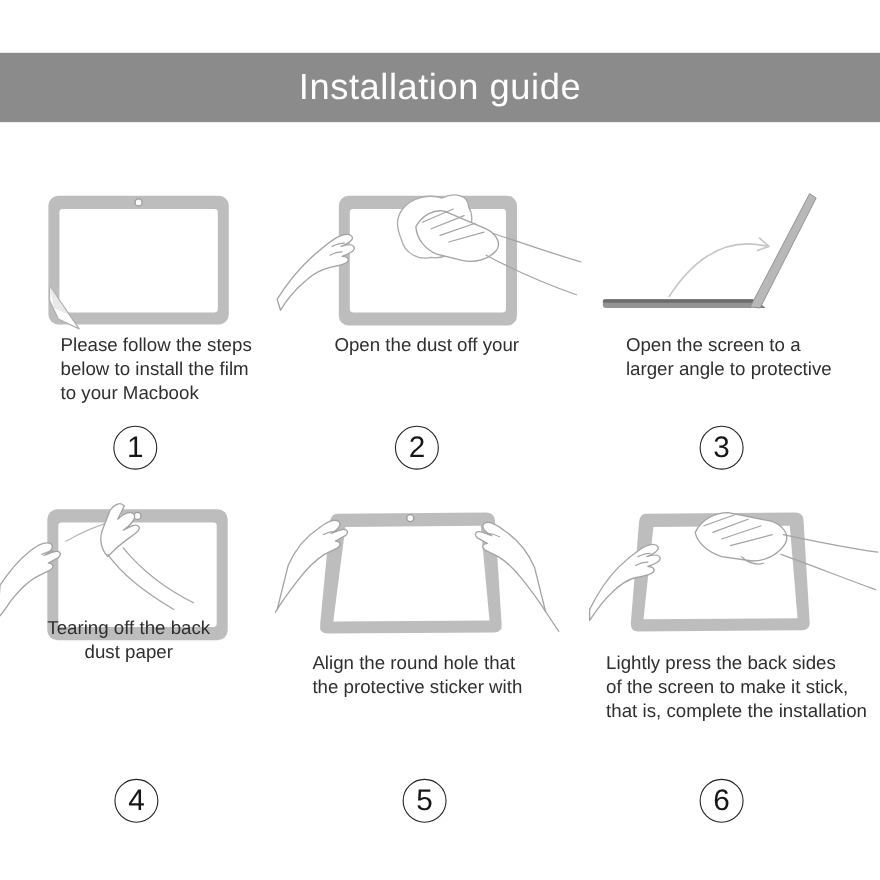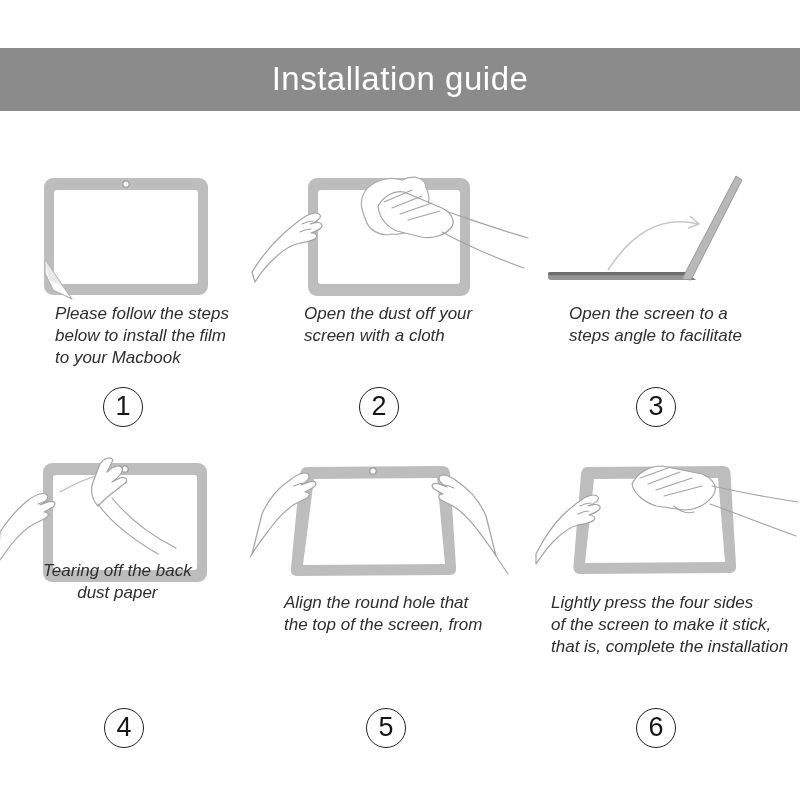--- a/index.html
+++ b/index.html
@@ -6,21 +6,21 @@
   body{
     width:800px;height:800px;position:relative;background:#ffffff;
     font-family:"Liberation Sans",sans-serif;overflow:hidden;
   }
   .banner{
     position:absolute;left:0;top:48px;width:800px;height:63px;
     background:#8b8b8b;color:#ffffff;text-align:center;line-height:62px;
     font-size:33px;letter-spacing:0.5px;
   }
   .ill{position:absolute;}
-  .txt{position:absolute;color:#2e2e2e;font-size:17px;line-height:22px;white-space:nowrap;font-style:italic;}
+  .txt{position:absolute;color:#2e2e2e;font-size:17px;line-height:22px;white-space:nowrap;}
   .num{
     position:absolute;width:38px;height:38px;border:1.6px solid #222;border-radius:50%;
     color:#161616;font-size:27px;line-height:37px;text-align:center;background:#fff;
   }
   
   #ill1{left:20px;top:158px;}   #txt1{left:55px;top:303px;}  #num1{left:103px;top:387px;}
   #ill2{left:250px;top:150px;}  #txt2{left:304px;top:303px;} #num2{left:359px;top:387px;}
   #ill3{left:520px;top:162px;}  #txt3{left:569px;top:303px;} #num3{left:636px;top:387px;}
   #ill4{left:0px;top:436px;}    #txt4{left:43px;top:560px;text-align:center;}  #num4{left:104px;top:708px;}
   #ill5{left:250px;top:436px;}  #txt5{left:284px;top:592px;} #num5{left:366px;top:708px;}
@@ -62,37 +62,36 @@
     <path class="hand" d="M 2,122 C 12,106 22,94 33,84 C 41,77 49,70 56,66 C 62,63 68,62 70,65 C 72,68 66,72 60,74 C 66,72 71,72 72,75 C 73,78 67,81 61,83 C 65,83 68,85 66,88 C 63,91 56,92 50,93 C 42,95 34,99 27,106 C 19,113 11,122 5,132 Z"></path>
     <path class="lines" d="M 52,74 C 56,72 60,71 63,71 M 50,82 C 54,80 58,79 61,79"></path>
     <path class="hand" style="stroke:#ababab" d="M 116,40 C 124,30 140,26 152,30 C 164,24 176,28 176,38 C 182,48 178,62 170,70 C 164,80 152,86 142,84 C 130,87 118,80 115,68 C 110,56 110,48 116,40 Z"></path>
     <path class="hand" d="M 128,56 C 134,46 144,40 154,42 L 192,58 C 202,63 206,72 201,78 C 194,86 182,89 171,87 L 147,81 C 137,77 129,68 128,56 Z"></path>
     <path class="lines" d="M 134,52 L 162,40 M 142,58 L 172,46 M 150,64 L 182,53 M 158,70 L 190,61"></path>
     <path class="lines" d="M 198,62 C 222,70 250,80 278,88 M 192,82 C 218,96 246,108 274,118"></path>
   </svg>
 </div>
 <div class="txt" id="txt2">
   <div>Open the dust off your</div>
-  <div>screen with a cloth</div>
 </div>
 <div class="num" id="num2">2</div>
 
 <div class="ill" id="ill3">
   <svg width="250" height="140" viewBox="0 0 250 140">
     <rect x="28" y="110" width="138" height="8" rx="3" fill="#949494"></rect>
     <rect x="28" y="110" width="138" height="3.2" rx="1.6" fill="#6d6d6d"></rect>
     <polygon points="166,110 176,118 166,118" fill="#7a7a7a"></polygon>
     <polygon points="162,117 216,14 222,18 171,118" fill="#b8b8b8" stroke="#8c8c8c" stroke-width="0.8"></polygon>
     <path d="M 88,108 C 115,66 145,54 178,62" fill="none" stroke="#c6c6c6" stroke-width="1.5"></path>
     <path d="M 170,54 L 179,62 L 168,66" fill="none" stroke="#c6c6c6" stroke-width="1.5" stroke-linejoin="round"></path>
   </svg>
 </div>
 <div class="txt" id="txt3">
   <div>Open the screen to a</div>
-  <div>steps angle to facilitate</div>
+  <div>larger angle to protective</div>
 </div>
 <div class="num" id="num3">3</div>
 
 <div class="ill" id="ill4">
   <svg width="240" height="155" viewBox="0 0 240 155">
     <rect class="bezel" x="43" y="27" width="164" height="119" rx="9"></rect>
     <rect class="inner" x="53" y="39" width="144" height="95" rx="3"></rect>
     <circle class="cam" cx="125" cy="33" r="3.2"></circle>
     <path class="lines" style="stroke:#b5b5b5" d="M 60,56 C 74,48 88,42 102,38"></path>
     <path d="M 98,40 L 110,30 L 114,38 Z" fill="#f2f2f2" stroke="#b5b5b5" stroke-width="1"></path>
@@ -115,35 +114,35 @@
     <circle class="cam" cx="123" cy="35" r="3.2"></circle>
     <path class="hand" d="M 12,78 C 18,64 28,52 40,44 C 46,39 54,35 58,38 C 61,41 57,46 51,49 L 59,46 C 65,44 68,47 64,51 L 55,56 C 59,56 61,59 57,62 L 45,68 C 37,73 29,81 22,90 C 16,98 8,108 2,118 Z"></path>
     <path class="lines" d="M 44,50 C 48,48 52,47 55,47"></path>
     <path class="hand" d="M 236,80 C 230,66 220,54 208,46 C 202,41 194,37 190,40 C 187,43 191,48 197,51 L 189,48 C 183,46 180,49 184,53 L 193,58 C 189,58 187,61 191,64 L 203,70 C 211,75 219,83 226,92 C 232,100 240,110 246,120 Z"></path>
     <path class="lines" d="M 204,52 C 200,50 196,49 193,49"></path>
     <path class="lines" d="M 2,118 C -2,124 -6,130 -10,136 M 246,120 C 250,126 254,132 258,138"></path>
   </svg>
 </div>
 <div class="txt" id="txt5">
   <div>Align the round hole that</div>
-  <div>the top of the screen, from</div>
+  <div>the protective sticker with</div>
 </div>
 <div class="num" id="num5">5</div>
 
 <div class="ill" id="ill6">
   <svg width="270" height="155" viewBox="0 0 270 155">
     <path class="bezel" d="M 57,31 L 193,30 Q 200,30 200.5,37 L 206,129 Q 207,137 199,137 L 50,138 Q 43,138 43.5,130 L 51,38 Q 52,31 57,31 Z"></path>
     <polygon class="inner" points="64,43 188,42 195,126 55,127"></polygon>
     <circle class="cam" cx="125" cy="35" r="3.2"></circle>
     <path class="hand" d="M 6,118 C 14,102 22,90 32,80 C 40,72 48,66 54,62 C 60,59 66,58 68,61 C 70,64 64,68 58,70 C 64,68 69,68 70,71 C 71,74 65,77 59,79 C 63,79 66,81 64,84 C 61,87 54,88 48,89 C 40,91 33,96 26,103 C 18,110 12,119 6,128 Z"></path>
     <path class="lines" d="M 50,70 C 54,68 58,67 61,67 M 48,78 C 52,76 56,75 59,75"></path>
     <path class="hand" d="M 102,48 C 108,36 120,30 132,30 L 172,38 C 182,42 188,50 184,58 C 178,68 166,74 154,74 L 126,70 C 114,66 104,58 102,48 Z"></path>
     <path class="lines" d="M 110,42 L 138,32 M 118,48 L 150,36 M 126,54 L 162,42 M 134,60 L 172,50"></path>
     <path class="lines" d="M 144,70 C 150,76 158,78 164,76"></path>
     <path class="lines" d="M 182,50 C 210,56 240,62 268,66 M 180,68 C 208,78 238,90 266,100"></path>
   </svg>
 </div>
 <div class="txt" id="txt6">
-  <div>Lightly press the four sides</div>
+  <div>Lightly press the back sides</div>
   <div>of the screen to make it stick,</div>
   <div>that is, complete the installation</div>
 </div>
 <div class="num" id="num6">6</div>
 
 </body></html>

